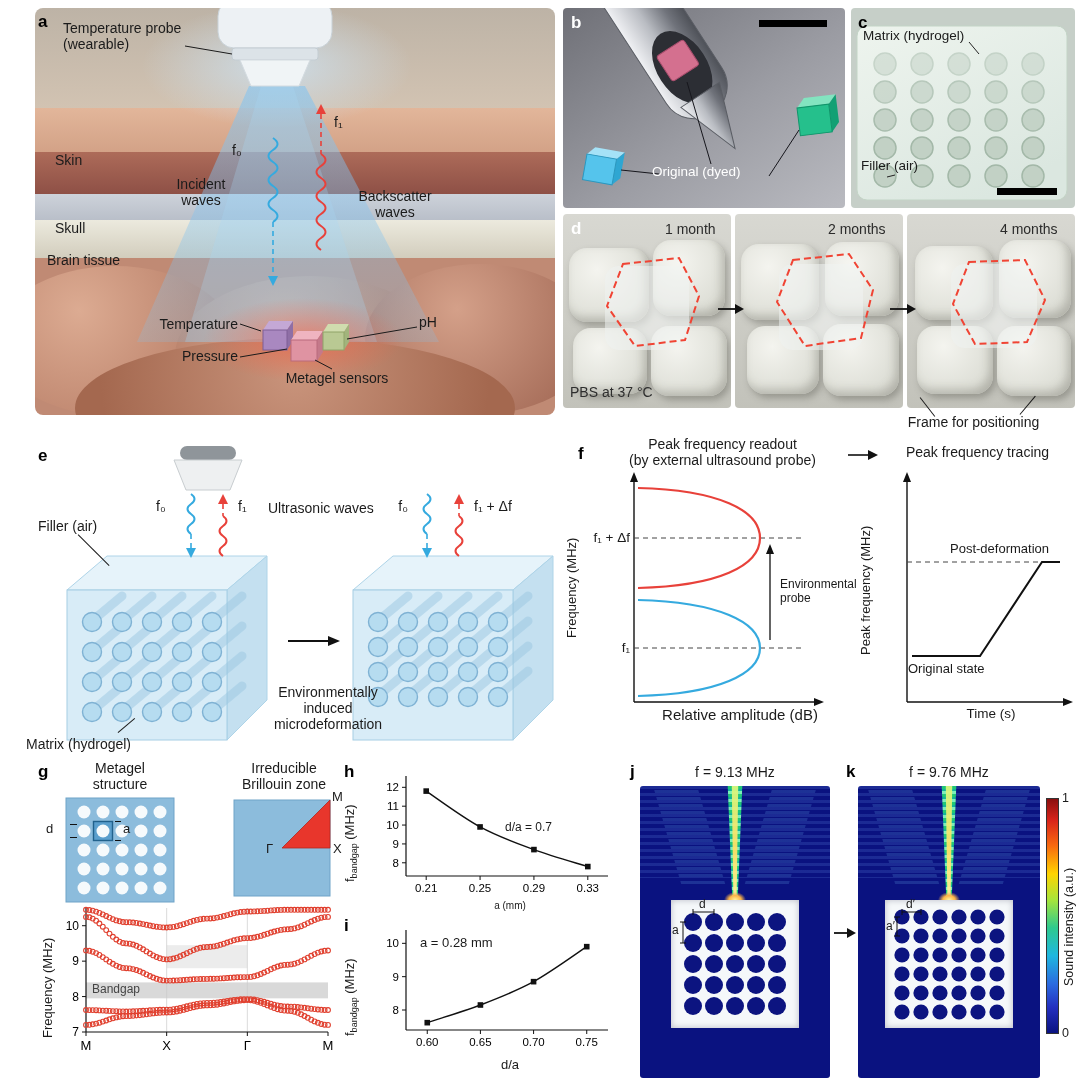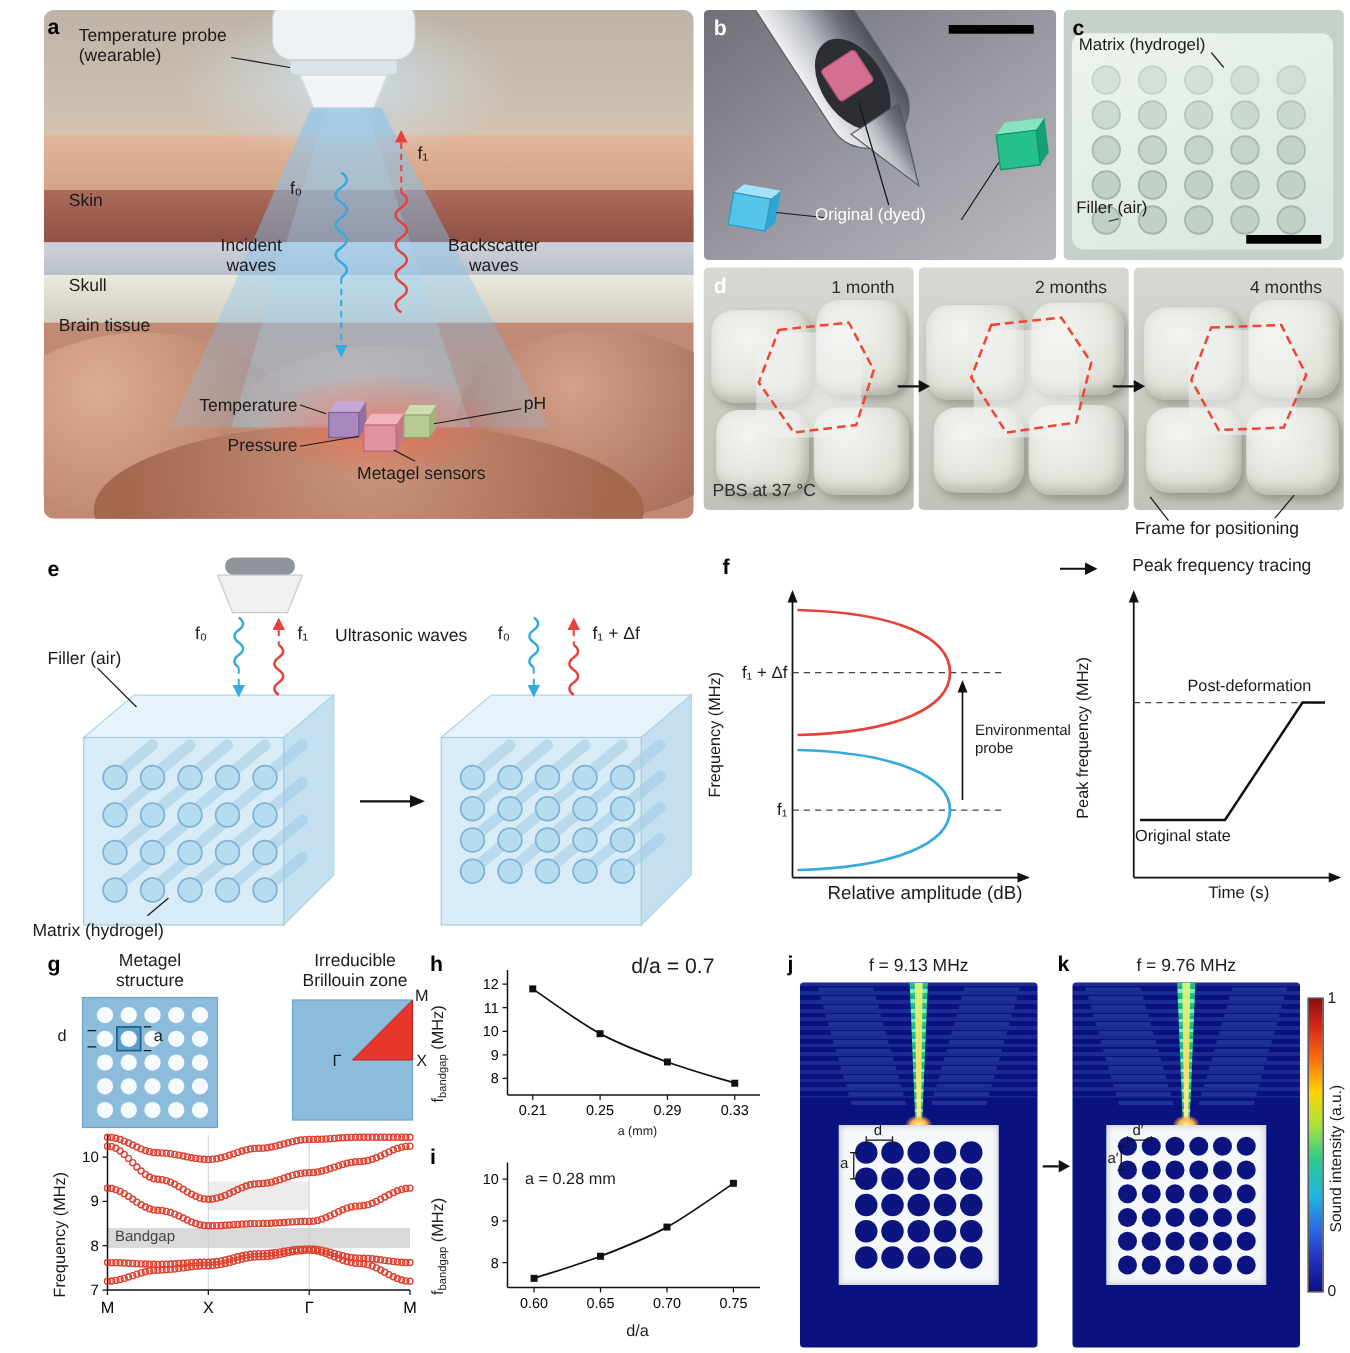--- a/index.html
+++ b/index.html
@@ -121,21 +121,21 @@
     </svg>
   </div>
 
   <div class="lbl" style="left:63px;top:20px">Temperature probe
 (wearable)</div>
   <div class="lbl" style="left:55px;top:152px">Skin</div>
   <div class="lbl" style="left:55px;top:220px">Skull</div>
   <div class="lbl" style="left:47px;top:252px">Brain tissue</div>
   <div class="lbl it" style="left:232px;top:142px">f₀</div>
   <div class="lbl it" style="left:334px;top:114px">f₁</div>
-  <div class="lbl ctr" style="left:158px;top:188px;width:86px">Incident
+  <div class="lbl ctr" style="left:158px;top:176px;width:86px">Incident
 waves</div>
   <div class="lbl ctr" style="left:342px;top:188px;width:106px">Backscatter
 waves</div>
   <div class="lbl rt" style="left:148px;top:316px;width:90px">Temperature</div>
   <div class="lbl rt" style="left:178px;top:348px;width:60px">Pressure</div>
   <div class="lbl" style="left:419px;top:314px">pH</div>
   <div class="lbl ctr" style="left:272px;top:370px;width:130px">Metagel sensors</div>
 
   <div class="wave" style="left:258px;top:136px">
       <svg width="30" height="154">
@@ -424,21 +424,26 @@
       </svg>
     </div>
   <div class="lbl" style="left:26px;top:736px">Matrix (hydrogel)</div>
   <div class="pline" style="left:118px;top:732px;width:22px;transform:rotate(-40deg)"></div>
   <div class="arrow" style="left:288px;top:634px">
       <svg width="52" height="14">
         <line x1="0" y1="7" x2="40" y2="7" stroke="#111" stroke-width="1.8"></line>
         <path d="M40,2 L52,7 L40,12 Z" fill="#111"></path>
       </svg>
     </div>
-
+  <div class="lbl ctr" style="left:248px;top:684px;width:160px">Environmentally
+induced
+microdeformation</div>
+
+  <div class="lbl ctr" style="left:600px;top:436px;width:245px">Peak frequency readout
+(by external ultrasound probe)</div>
   <div class="arrow" style="left:848px;top:448px">
       <svg width="30" height="14">
         <line x1="0" y1="7" x2="20" y2="7" stroke="#111" stroke-width="1.6"></line>
         <path d="M20,2 L30,7 L20,12 Z" fill="#111"></path>
       </svg>
     </div>
   <div class="lbl ctr" style="left:880px;top:444px;width:195px">Peak frequency tracing</div>
 
   <svg style="position:absolute;left:600px;top:470px" width="225" height="250">
     <line x1="34" y1="10" x2="34" y2="232" stroke="#111" stroke-width="1.4"></line>
@@ -937,21 +942,21 @@
       <text x="167.93333333333334" y="124" text-anchor="middle" font-size="11.5" font-family="Liberation Sans,sans-serif">0.29</text>
       <line x1="221.80000000000004" y1="108" x2="221.80000000000004" y2="112" stroke="#111"></line>
       <text x="221.80000000000004" y="124" text-anchor="middle" font-size="11.5" font-family="Liberation Sans,sans-serif">0.33</text>
       <path d="M60.19999999999999,23.0943396226415 C69.2,29.1 96.1,49.2 114.1,58.9 C132.0,68.7 150.0,75.0 167.9,81.6 C185.9,88.2 212.8,95.7 221.8,98.6" fill="none" stroke="#111" stroke-width="1.4"></path>
       <rect x="57.39999999999999" y="20.2943396226415" width="5.6" height="5.6" fill="#111"></rect>
       <rect x="111.26666666666668" y="56.143396226415085" width="5.6" height="5.6" fill="#111"></rect>
       <rect x="165.13333333333333" y="78.78490566037738" width="5.6" height="5.6" fill="#111"></rect>
       <rect x="219.00000000000003" y="95.76603773584905" width="5.6" height="5.6" fill="#111"></rect>
     </svg>
   <div class="vlab" style="left:342px;top:788px;height:110px"><span class="it">f</span><sub>bandgap</sub><span> (MHz)</span></div>
-  <div class="lbl" style="left:505px;top:763px;font-size:17px"><span class="it">d/a</span><span> = 0.7</span></div>
+  <div class="lbl" style="left:505px;top:821px;font-size:12px"><span class="it">d/a</span><span> = 0.7</span></div>
   <div class="lbl ctr" style="left:440px;top:900px;width:140px;font-size:10px"><span class="it">a</span><span> (mm)</span></div>
 
   <svg style="position:absolute;left:366px;top:922px" width="254" height="134">
       <line x1="40" y1="8" x2="40" y2="108" stroke="#111" stroke-width="1.2"></line>
       <line x1="40" y1="108" x2="242" y2="108" stroke="#111" stroke-width="1.2"></line>
       <line x1="36" y1="88.00000000000001" x2="40" y2="88.00000000000001" stroke="#111"></line>
       <text x="33" y="92.00000000000001" text-anchor="end" font-size="11.5" font-family="Liberation Sans,sans-serif">8</text>
       <line x1="36" y1="54.66666666666668" x2="40" y2="54.66666666666668" stroke="#111"></line>
       <text x="33" y="58.66666666666668" text-anchor="end" font-size="11.5" font-family="Liberation Sans,sans-serif">9</text>
       <line x1="36" y1="21.333333333333343" x2="40" y2="21.333333333333343" stroke="#111"></line>

